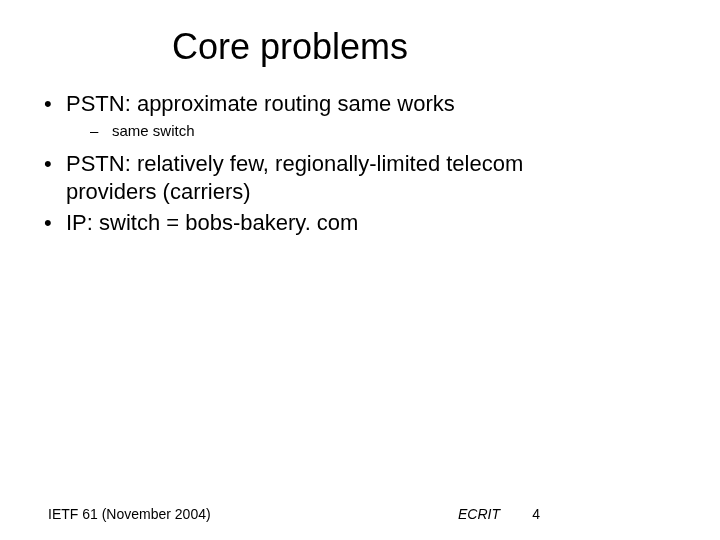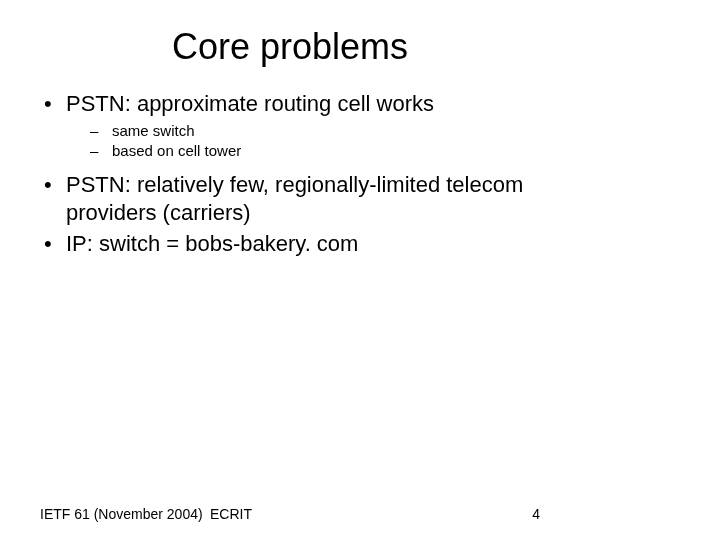--- a/index.html
+++ b/index.html
@@ -5,37 +5,36 @@
   * { margin: 0; padding: 0; box-sizing: border-box; }
   html, body { width: 720px; height: 540px; background: #fff; font-family: Arial, Helvetica, sans-serif; color: #000; }
   .slide { width: 580px; height: 540px; position: relative; padding: 20px 40px 0 40px; }
   .title { font-size: 36px; text-align: center; margin-top: 6px; margin-bottom: 22px; font-weight: normal; }
   ul.top { list-style: none; font-size: 22px; line-height: 1.25; }
   ul.top > li { position: relative; padding-left: 26px; margin-bottom: 4px; }
   ul.top > li::before { content: "•"; position: absolute; left: 4px; top: 0; font-size: 22px; }
   ul.sub { list-style: none; font-size: 15px; margin: 4px 0 10px 0; }
   ul.sub > li { position: relative; padding-left: 46px; margin-bottom: 2px; line-height: 1.25; }
   ul.sub > li::before { content: "–"; position: absolute; left: 24px; top: 0; }
-  .footer { position: absolute; bottom: 18px; left: 40px; right: 40px; font-size: 14px; display: flex; justify-content: space-between; align-items: flex-start; }
+  .footer { position: absolute; bottom: 18px; left: 48px; right: 40px; font-size: 14px; display: flex; justify-content: space-between; align-items: flex-start; }
   .footer-left { width: 170px; }
-  .footer-center { text-align: left; flex: 1; }
+  .footer-center { text-align: right; flex: 1; font-style: italic; }
   .footer-right { width: 40px; text-align: right; }
 </style>
 </head>
 <body>
 
 <div class="slide">
   <h1 class="title">Core problems</h1>
 
   <ul class="top">
     <li>
-      <span>PSTN: approximate routing cell works</span>
+      <span>PSTN: approximate routing same works</span>
       <ul class="sub">
         <li>same switch</li>
-        <li>based on cell tower</li>
       </ul>
     </li>
     <li>
       <span>PSTN: relatively few, regionally-limited telecom providers (carriers)</span>
     </li>
     <li>
       <span>IP: switch = bobs-bakery. com</span>
     </li>
   </ul>
 

